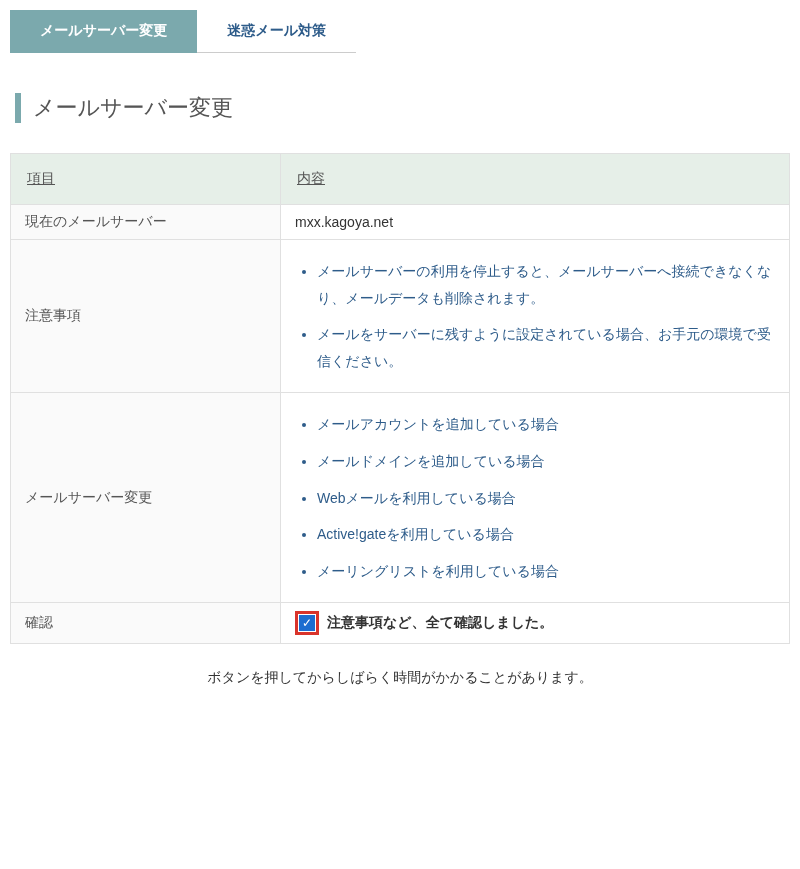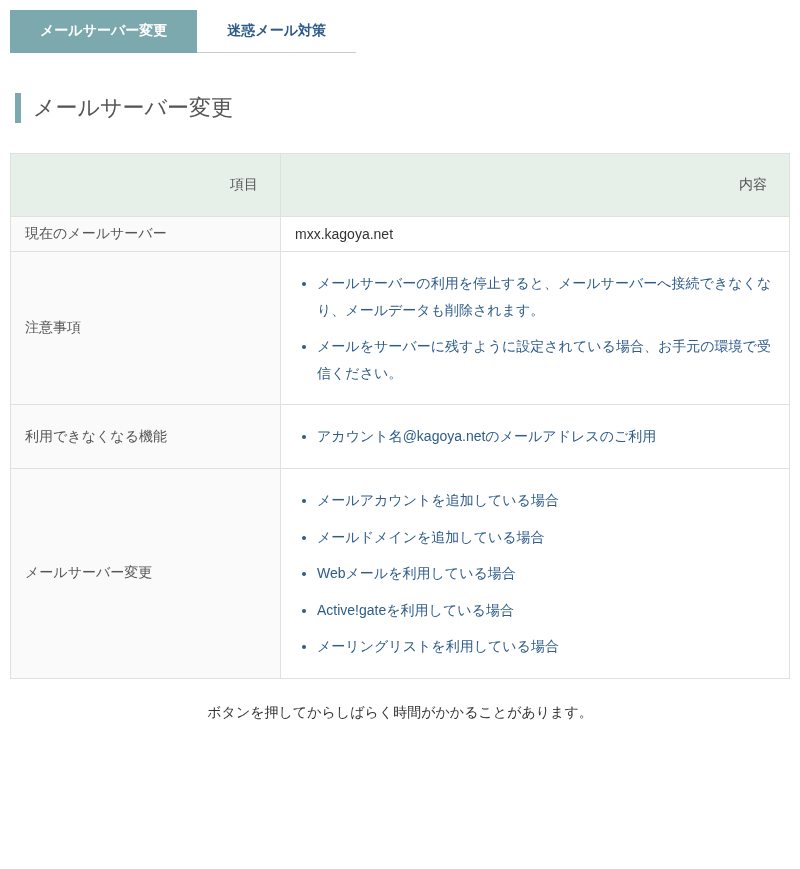--- a/index.html
+++ b/index.html
@@ -51,23 +51,24 @@
     table.form-table th,
     table.form-table td {
       border: 1px solid #e0e0e0;
       padding: 8px 14px;
       text-align: left;
       vertical-align: middle;
       font-weight: normal;
     }
     table.form-table thead th {
       background: #e6efe8;
-      text-align: right;
+      text-align: left;
       color: #555;
-      padding: 22px;
+      padding: 16px;
+      text-decoration: underline;
     }
     table.form-table tbody th {
       width: 270px;
       background: #fafafa;
       color: #555;
     }
     table.form-table tbody td {
       color: #333;
     }
     ul.bullets {
@@ -146,38 +147,43 @@
     <tr>
       <th>注意事項</th>
       <td>
         <ul class="bullets">
             <li><span class="liwrap">メールサーバーの利用を停止すると、メールサーバーへ接続できなくなり、メールデータも削除されます。</span></li>
             <li><span class="liwrap">メールをサーバーに残すように設定されている場合、お手元の環境で受信ください。</span></li>
           </ul>
       </td>
     </tr>
     <tr>
-      <th>利用できなくなる機能</th>
-      <td>
-        <ul class="bullets">
-            <li><span class="liwrap">アカウント名@kagoya.netのメールアドレスのご利用</span></li>
-          </ul>
-      </td>
-    </tr>
-    <tr>
       <th>メールサーバー変更</th>
       <td>
         <ul class="bullets">
             <li><span class="liwrap">メールアカウントを追加している場合</span></li>
             <li><span class="liwrap">メールドメインを追加している場合</span></li>
             <li><span class="liwrap">Webメールを利用している場合</span></li>
             <li><span class="liwrap">Active!gateを利用している場合</span></li>
             <li><span class="liwrap">メーリングリストを利用している場合</span></li>
           </ul>
       </td>
     </tr>
+    <tr>
+      <th>確認</th>
+      <td>
+        <div class="confirm-cell">
+          <span class="checkbox-wrap">
+            <span class="checkbox">
+              <span>✓</span>
+            </span>
+          </span>
+          <span class="confirm-label">注意事項など、全て確認しました。</span>
+        </div>
+      </td>
+    </tr>
   </tbody>
 </table>
 
 <div class="note-lines">
   <p>ボタンを押してからしばらく時間がかかることがあります。</p>
 
 </div>
 
 </body></html>

